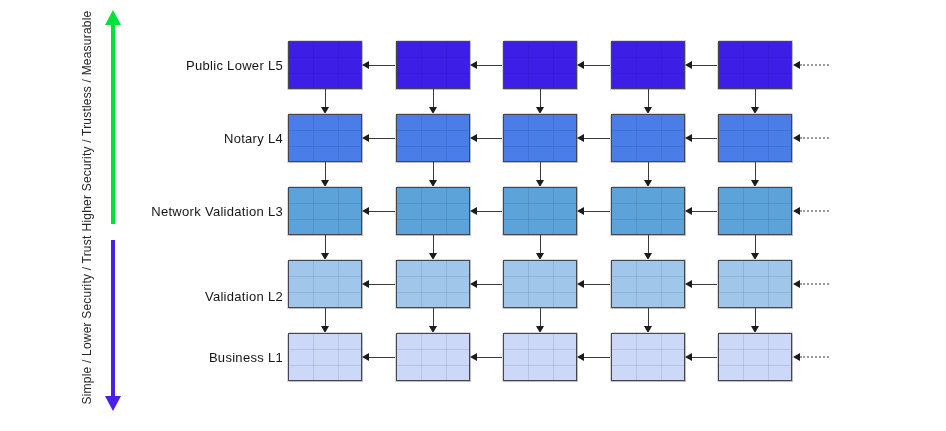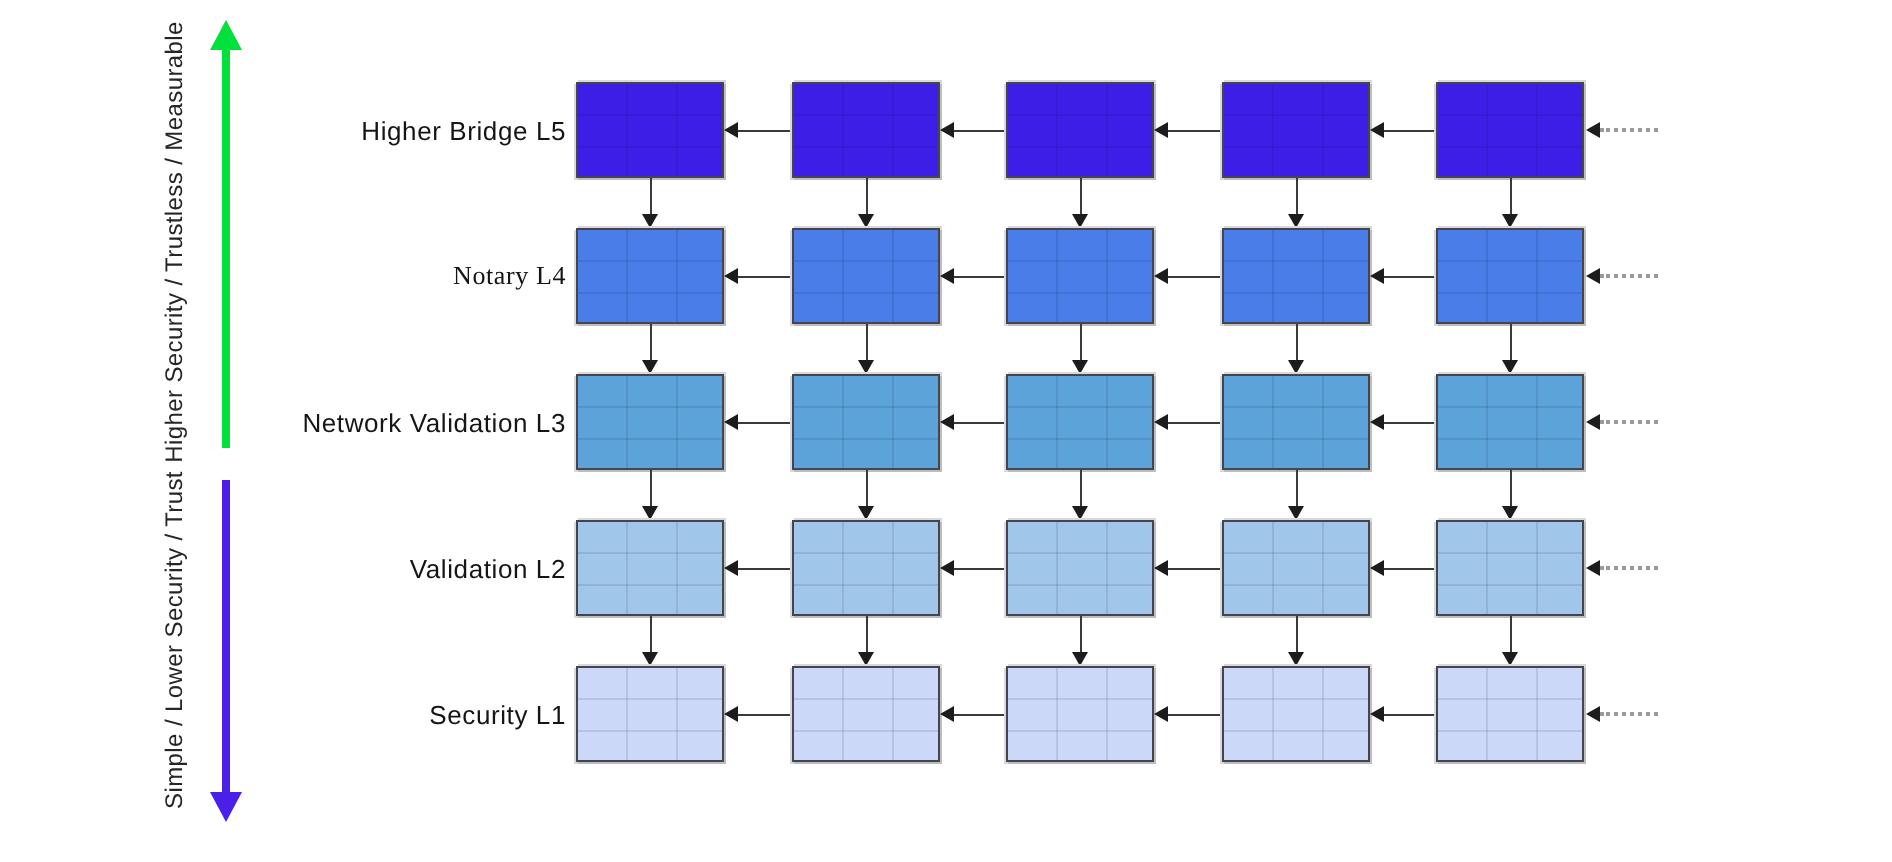--- a/index.html
+++ b/index.html
@@ -53,21 +53,21 @@
 
   <div class="axis-shaft" style="left: 111px; top: 24px; height: 200px; background: rgb(0, 225, 60);"></div>
   <div class="axis-head-up" style="left: 105px; top: 10px; border-bottom-color: rgb(0, 225, 60);"></div>
   <div class="axis-label" style="left:87px;top:121px;">Higher Security / Trustless / Measurable</div>
 
   <div class="axis-shaft" style="left: 111px; top: 240px; height: 156px; background: rgb(74, 31, 232);"></div>
   <div class="axis-head-down" style="left: 105px; top: 396px; border-top-color: rgb(74, 31, 232);"></div>
   <div class="axis-label" style="left:87px;top:320px;">Simple / Lower Security / Trust</div>
 
   <div id="grid">
-      <div class="row-label" style="top: 41px;">Higher Bridge L5</div>
+      <div class="row-label" style="top: 41px;">Public Lower L5</div>
       <div class="box" style="left: 288px; top: 41px; background-color: rgb(60, 30, 230);"></div>
       <div class="ah-left" style="left: 362px; top: 61px;"></div>
       <div class="hline" style="left: 369px; top: 65px; width: 27px;"></div>
       <div class="vline" style="left: 325px; top: 89px; height: 18px;"></div>
       <div class="ah-down" style="left: 321px; top: 107px;"></div>
       <div class="box" style="left: 396px; top: 41px; background-color: rgb(60, 30, 230);"></div>
       <div class="ah-left" style="left: 470px; top: 61px;"></div>
       <div class="hline" style="left: 477px; top: 65px; width: 26px;"></div>
       <div class="vline" style="left: 433px; top: 89px; height: 18px;"></div>
       <div class="ah-down" style="left: 429px; top: 107px;"></div>
@@ -79,21 +79,21 @@
       <div class="box" style="left: 611px; top: 41px; background-color: rgb(60, 30, 230);"></div>
       <div class="ah-left" style="left: 685px; top: 61px;"></div>
       <div class="hline" style="left: 692px; top: 65px; width: 26px;"></div>
       <div class="vline" style="left: 648px; top: 89px; height: 18px;"></div>
       <div class="ah-down" style="left: 644px; top: 107px;"></div>
       <div class="box" style="left: 718px; top: 41px; background-color: rgb(60, 30, 230);"></div>
       <div class="vline" style="left: 755px; top: 89px; height: 18px;"></div>
       <div class="ah-down" style="left: 751px; top: 107px;"></div>
       <div class="ah-left" style="left: 793px; top: 61px;"></div>
       <div class="dotline" style="left: 800px; top: 64px;"></div>
-      <div class="row-label" style="top: 114px; font-family: Liberation Serif, serif;">Notary L4</div>
+      <div class="row-label" style="top: 114px;">Notary L4</div>
       <div class="box" style="left: 288px; top: 114px; background-color: rgb(74, 125, 232);"></div>
       <div class="ah-left" style="left: 362px; top: 134px;"></div>
       <div class="hline" style="left: 369px; top: 138px; width: 27px;"></div>
       <div class="vline" style="left: 325px; top: 162px; height: 18px;"></div>
       <div class="ah-down" style="left: 321px; top: 180px;"></div>
       <div class="box" style="left: 396px; top: 114px; background-color: rgb(74, 125, 232);"></div>
       <div class="ah-left" style="left: 470px; top: 134px;"></div>
       <div class="hline" style="left: 477px; top: 138px; width: 26px;"></div>
       <div class="vline" style="left: 433px; top: 162px; height: 18px;"></div>
       <div class="ah-down" style="left: 429px; top: 180px;"></div>
@@ -131,21 +131,21 @@
       <div class="box" style="left: 611px; top: 187px; background-color: rgb(91, 163, 217);"></div>
       <div class="ah-left" style="left: 685px; top: 207px;"></div>
       <div class="hline" style="left: 692px; top: 211px; width: 26px;"></div>
       <div class="vline" style="left: 648px; top: 235px; height: 18px;"></div>
       <div class="ah-down" style="left: 644px; top: 253px;"></div>
       <div class="box" style="left: 718px; top: 187px; background-color: rgb(91, 163, 217);"></div>
       <div class="vline" style="left: 755px; top: 235px; height: 18px;"></div>
       <div class="ah-down" style="left: 751px; top: 253px;"></div>
       <div class="ah-left" style="left: 793px; top: 207px;"></div>
       <div class="dotline" style="left: 800px; top: 210px;"></div>
-      <div class="row-label" style="top: 260px;">Validation L2</div>
+      <div class="row-label" style="top: 272px;">Validation L2</div>
       <div class="box" style="left: 288px; top: 260px; background-color: rgb(160, 198, 234);"></div>
       <div class="ah-left" style="left: 362px; top: 280px;"></div>
       <div class="hline" style="left: 369px; top: 284px; width: 27px;"></div>
       <div class="vline" style="left: 325px; top: 308px; height: 18px;"></div>
       <div class="ah-down" style="left: 321px; top: 326px;"></div>
       <div class="box" style="left: 396px; top: 260px; background-color: rgb(160, 198, 234);"></div>
       <div class="ah-left" style="left: 470px; top: 280px;"></div>
       <div class="hline" style="left: 477px; top: 284px; width: 26px;"></div>
       <div class="vline" style="left: 433px; top: 308px; height: 18px;"></div>
       <div class="ah-down" style="left: 429px; top: 326px;"></div>
@@ -157,21 +157,21 @@
       <div class="box" style="left: 611px; top: 260px; background-color: rgb(160, 198, 234);"></div>
       <div class="ah-left" style="left: 685px; top: 280px;"></div>
       <div class="hline" style="left: 692px; top: 284px; width: 26px;"></div>
       <div class="vline" style="left: 648px; top: 308px; height: 18px;"></div>
       <div class="ah-down" style="left: 644px; top: 326px;"></div>
       <div class="box" style="left: 718px; top: 260px; background-color: rgb(160, 198, 234);"></div>
       <div class="vline" style="left: 755px; top: 308px; height: 18px;"></div>
       <div class="ah-down" style="left: 751px; top: 326px;"></div>
       <div class="ah-left" style="left: 793px; top: 280px;"></div>
       <div class="dotline" style="left: 800px; top: 283px;"></div>
-      <div class="row-label" style="top: 333px;">Security L1</div>
+      <div class="row-label" style="top: 333px;">Business L1</div>
       <div class="box" style="left: 288px; top: 333px; background-color: rgb(204, 216, 247);"></div>
       <div class="ah-left" style="left: 362px; top: 353px;"></div>
       <div class="hline" style="left: 369px; top: 357px; width: 27px;"></div>
       <div class="box" style="left: 396px; top: 333px; background-color: rgb(204, 216, 247);"></div>
       <div class="ah-left" style="left: 470px; top: 353px;"></div>
       <div class="hline" style="left: 477px; top: 357px; width: 26px;"></div>
       <div class="box" style="left: 503px; top: 333px; background-color: rgb(204, 216, 247);"></div>
       <div class="ah-left" style="left: 577px; top: 353px;"></div>
       <div class="hline" style="left: 584px; top: 357px; width: 27px;"></div>
       <div class="box" style="left: 611px; top: 333px; background-color: rgb(204, 216, 247);"></div>

